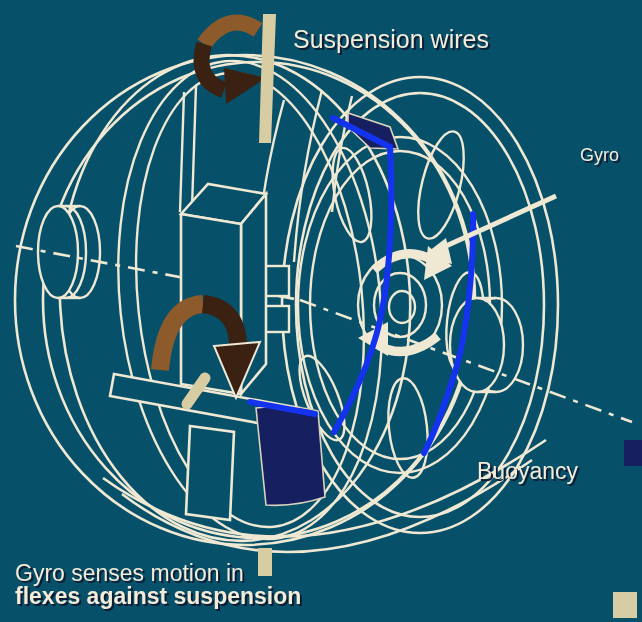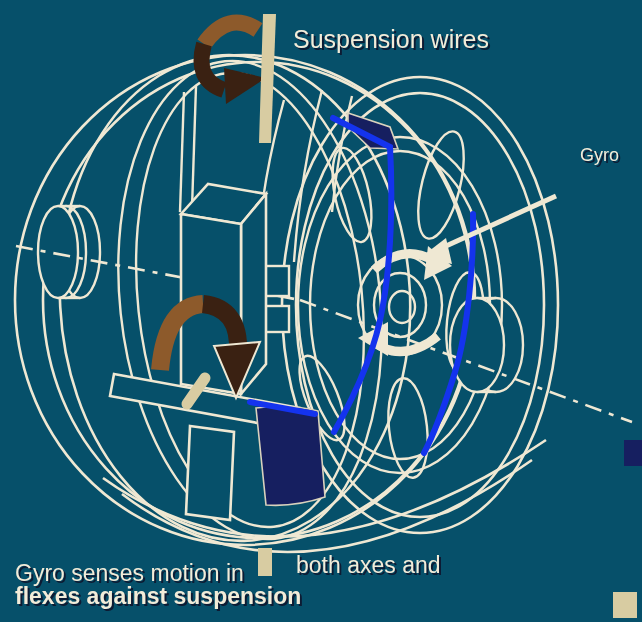--- a/index.html
+++ b/index.html
@@ -144,18 +144,18 @@
     </g>
   </svg>
 
   <div class="lbl" id="lbl-susp">Suspension wires</div>
 
   <div class="lbl" id="lbl-wheel">
     <span>Gyro</span>
   </div>
 
   <div class="lbl" id="lbl-buoy">
+    <span>Buoyancy</span>
   </div>
 
   <div class="lbl" id="cap1a">Gyro senses motion in</div>
-  <div class="lbl" id="cap1b">both axes and</div>
   <div class="lbl" id="cap2">flexes against suspension</div>
 </div>
 
 </body></html>

